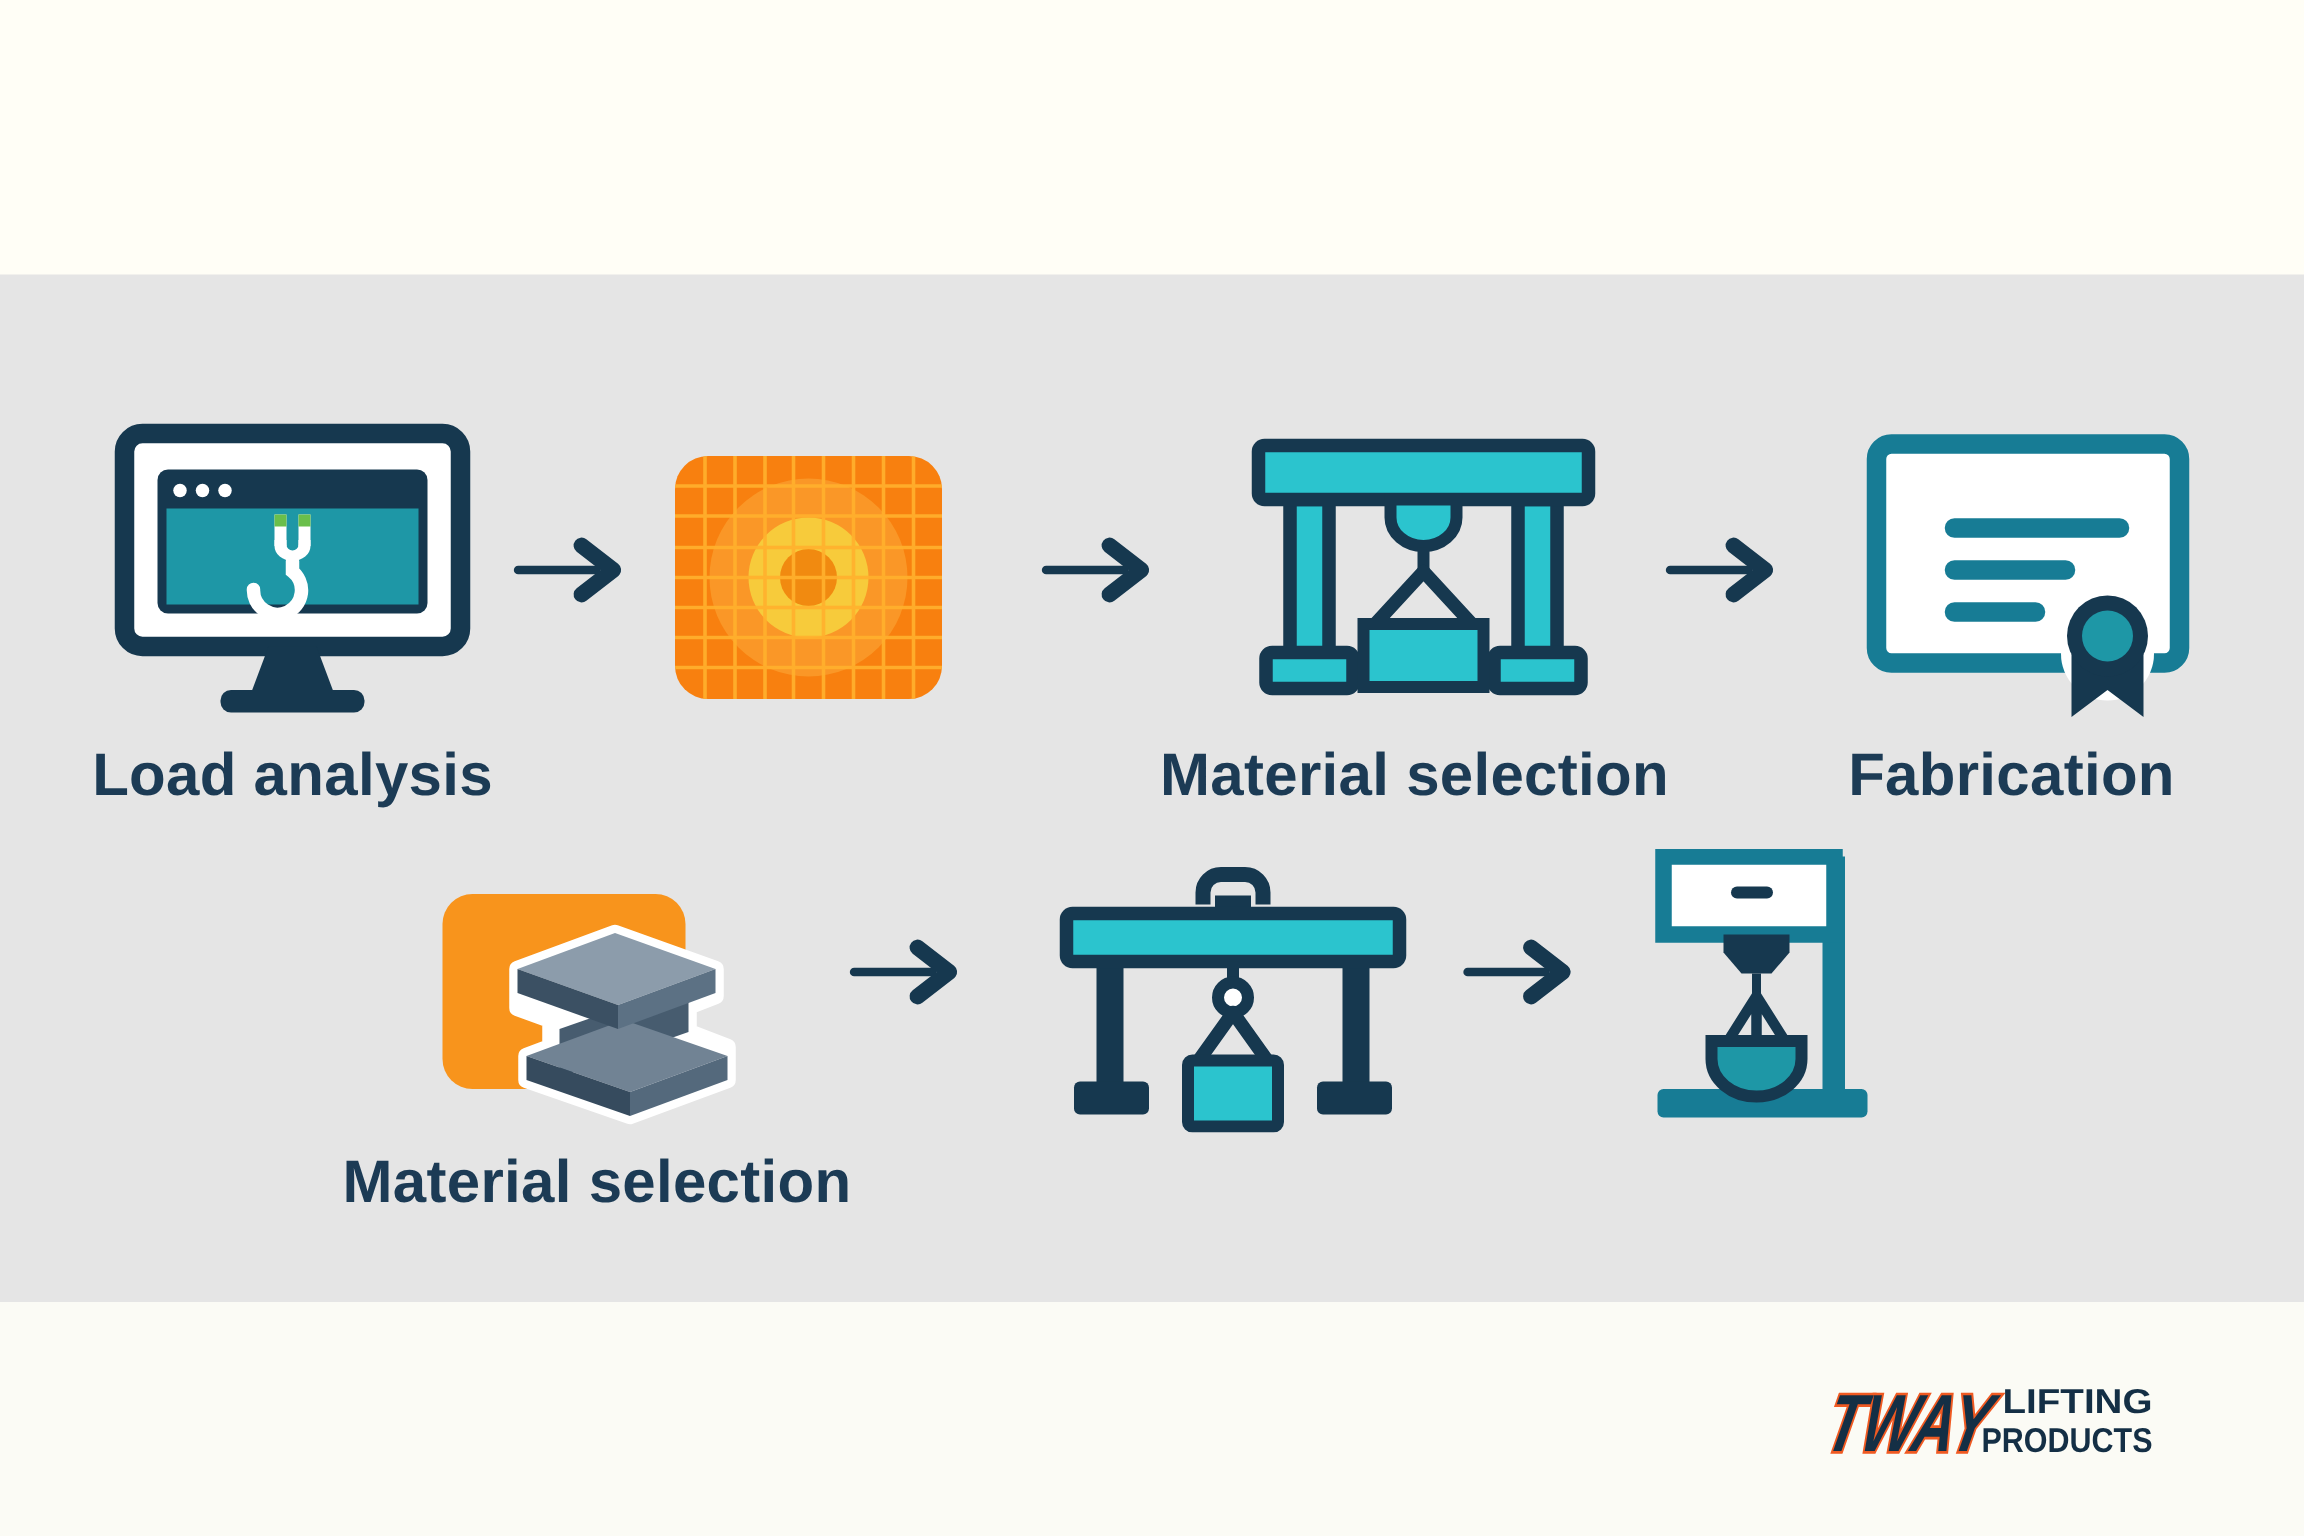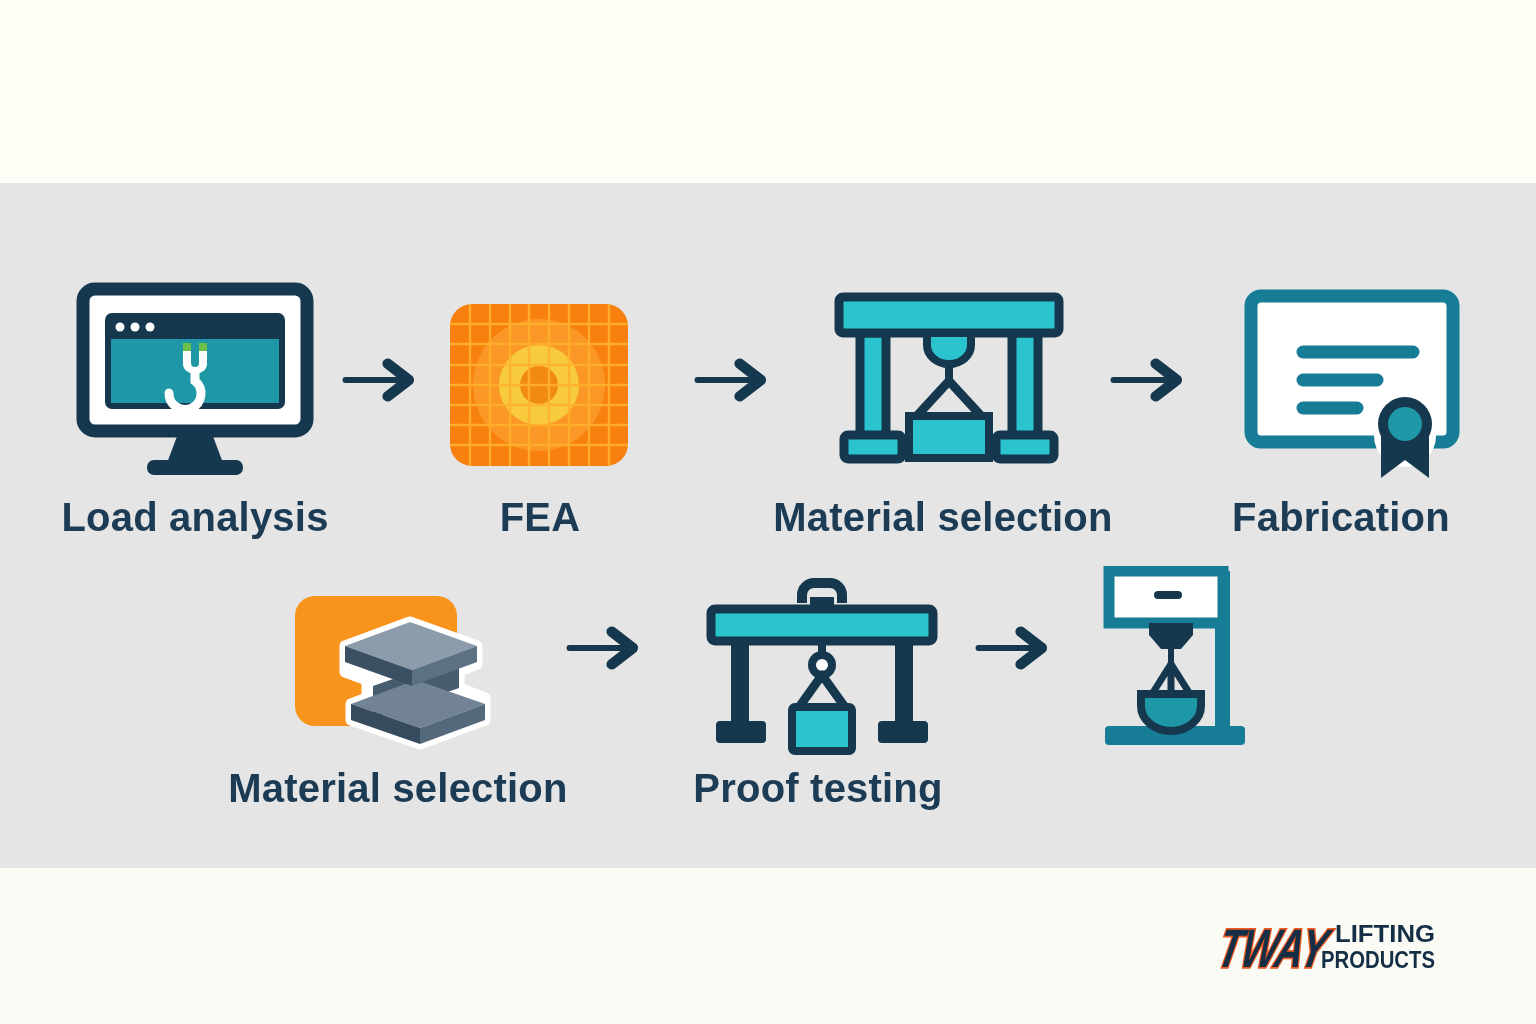--- a/index.html
+++ b/index.html
@@ -78,21 +78,20 @@
             <line x1="0" y1="40" x2="178" y2="40"></line>
           <line x1="0" y1="61" x2="178" y2="61"></line>
             <line x1="0" y1="81" x2="178" y2="81"></line>
           <line x1="0" y1="101" x2="178" y2="101"></line>
             <line x1="0" y1="121" x2="178" y2="121"></line>
           <line x1="0" y1="141" x2="178" y2="141"></line>
         </g>
       </g>
     </svg>
   </div>
-  <div class="step-label" style="left:330px;top:495px;">FEA</div>
 
   <div class="arrow" style="left:692px;top:356px;width:80px;height:48px;">
     <svg viewBox="0 0 80 50">
       <line x1="4" y1="25" x2="58" y2="25" stroke="#16384F" stroke-width="6" stroke-linecap="round"></line>
       <polyline points="48,8 70,25 48,42" fill="none" stroke="#16384F" stroke-width="11" stroke-linecap="round" stroke-linejoin="round"></polyline>
     </svg>
   </div>
 
   <div class="icon" style="left:830px;top:285px;width:238px;height:192px;">
     <svg viewBox="0 0 238 192">
@@ -162,21 +161,20 @@
       <rect x="192" y="78" width="18" height="84" fill="#16384F"></rect>
       <rect x="13" y="158" width="50" height="22" rx="4" fill="#16384F"></rect>
       <rect x="175" y="158" width="50" height="22" rx="4" fill="#16384F"></rect>
       <rect x="8" y="46" width="222" height="32" rx="4" fill="#2BC4CE" stroke="#16384F" stroke-width="9"></rect>
       <line x1="119" y1="78" x2="119" y2="93" stroke="#16384F" stroke-width="8"></line>
       <circle cx="119" cy="102" r="10" fill="#ffffff" stroke="#16384F" stroke-width="8"></circle>
       <path d="M119 112 L94 147 M119 112 L144 147" fill="none" stroke="#16384F" stroke-width="9" stroke-linecap="round"></path>
       <rect x="89" y="144" width="60" height="44" rx="3" fill="#2BC4CE" stroke="#16384F" stroke-width="8"></rect>
     </svg>
   </div>
-  <div class="step-label" style="left:608px;top:766px;">Proof testing</div>
 
   <div class="arrow" style="left:973px;top:624px;width:80px;height:48px;">
     <svg viewBox="0 0 80 50">
       <line x1="4" y1="25" x2="58" y2="25" stroke="#16384F" stroke-width="6" stroke-linecap="round"></line>
       <polyline points="48,8 70,25 48,42" fill="none" stroke="#16384F" stroke-width="11" stroke-linecap="round" stroke-linejoin="round"></polyline>
     </svg>
   </div>
 
   <div class="icon" style="left:1102px;top:566px;width:146px;height:182px;">
     <svg viewBox="0 0 146 182">

